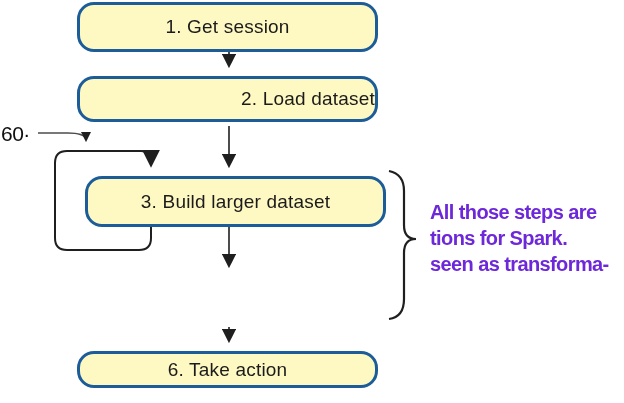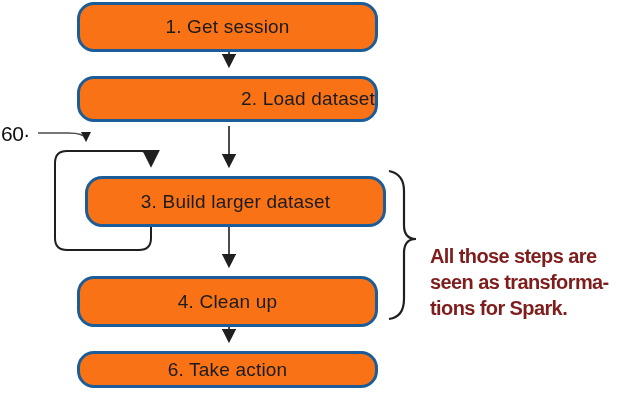--- a/index.html
+++ b/index.html
@@ -19,21 +19,21 @@
   .flow-line { stroke: var(--line, #1f1f1f); stroke-width: 1.6; fill: none; }
   .loop-line { stroke: var(--line, #1f1f1f); stroke-width: 2; fill: none; }
   .leader-line { stroke: var(--leader, #4c4c4c); stroke-width: 1.4; fill: none; }
   .brace-line { stroke: var(--line, #1f1f1f); stroke-width: 2.2; fill: none; }
   .arrow-head { fill: var(--line, #1f1f1f); }
   .box {
     position: absolute;
     left: 77px;
     width: 301px;
     box-sizing: border-box;
-    background: #f97316;
+    background: #fef9c3;
     border: 3px solid var(--box-border, #1c5d99);
     border-radius: 17px;
     display: flex;
     align-items: center;
     justify-content: center;
     font-size: 19px;
     color: #1b1b1b;
     letter-spacing: 0.2px;
   }
   .box-1 { top: 2px;   height: 50px; }
@@ -51,23 +51,22 @@
     color: #0e0e0e;
   }
   .annotation {
     position: absolute;
     left: 430px;
     top: 199px;
     font-weight: bold;
     font-size: 20px;
     line-height: 26px;
     letter-spacing: -0.6px;
-    color: #7f1d1d;
+    color: #6d28d9;
     white-space: nowrap;
-    margin-top: 44px;
   }
 </style>
 </head>
 <body>
 
 <div class="stage">
 
   <svg class="lines" viewBox="0 0 624 403">
     <defs>
       <marker id="ah" viewBox="0 0 10 10" refX="8.5" refY="5" markerWidth="9" markerHeight="9" orient="auto">
@@ -92,28 +91,25 @@
 
   <div class="box box-1">
     <span>1. Get session</span>
   </div>
   <div class="box box-2">
     <span>2. Load dataset</span>
   </div>
   <div class="box box-3">
     <span>3. Build larger dataset</span>
   </div>
-  <div class="box box-4">
-    <span>4. Clean up</span>
-  </div>
   <div class="box box-6">
     <span>6. Take action</span>
   </div>
 
   <div class="loop-label">60·</div>
 
   <div class="annotation">
     <div>All those steps are</div>
+    <div>tions for Spark.</div>
     <div>seen as transforma-</div>
-    <div>tions for Spark.</div>
   </div>
 
 </div>
 
 </body></html>

